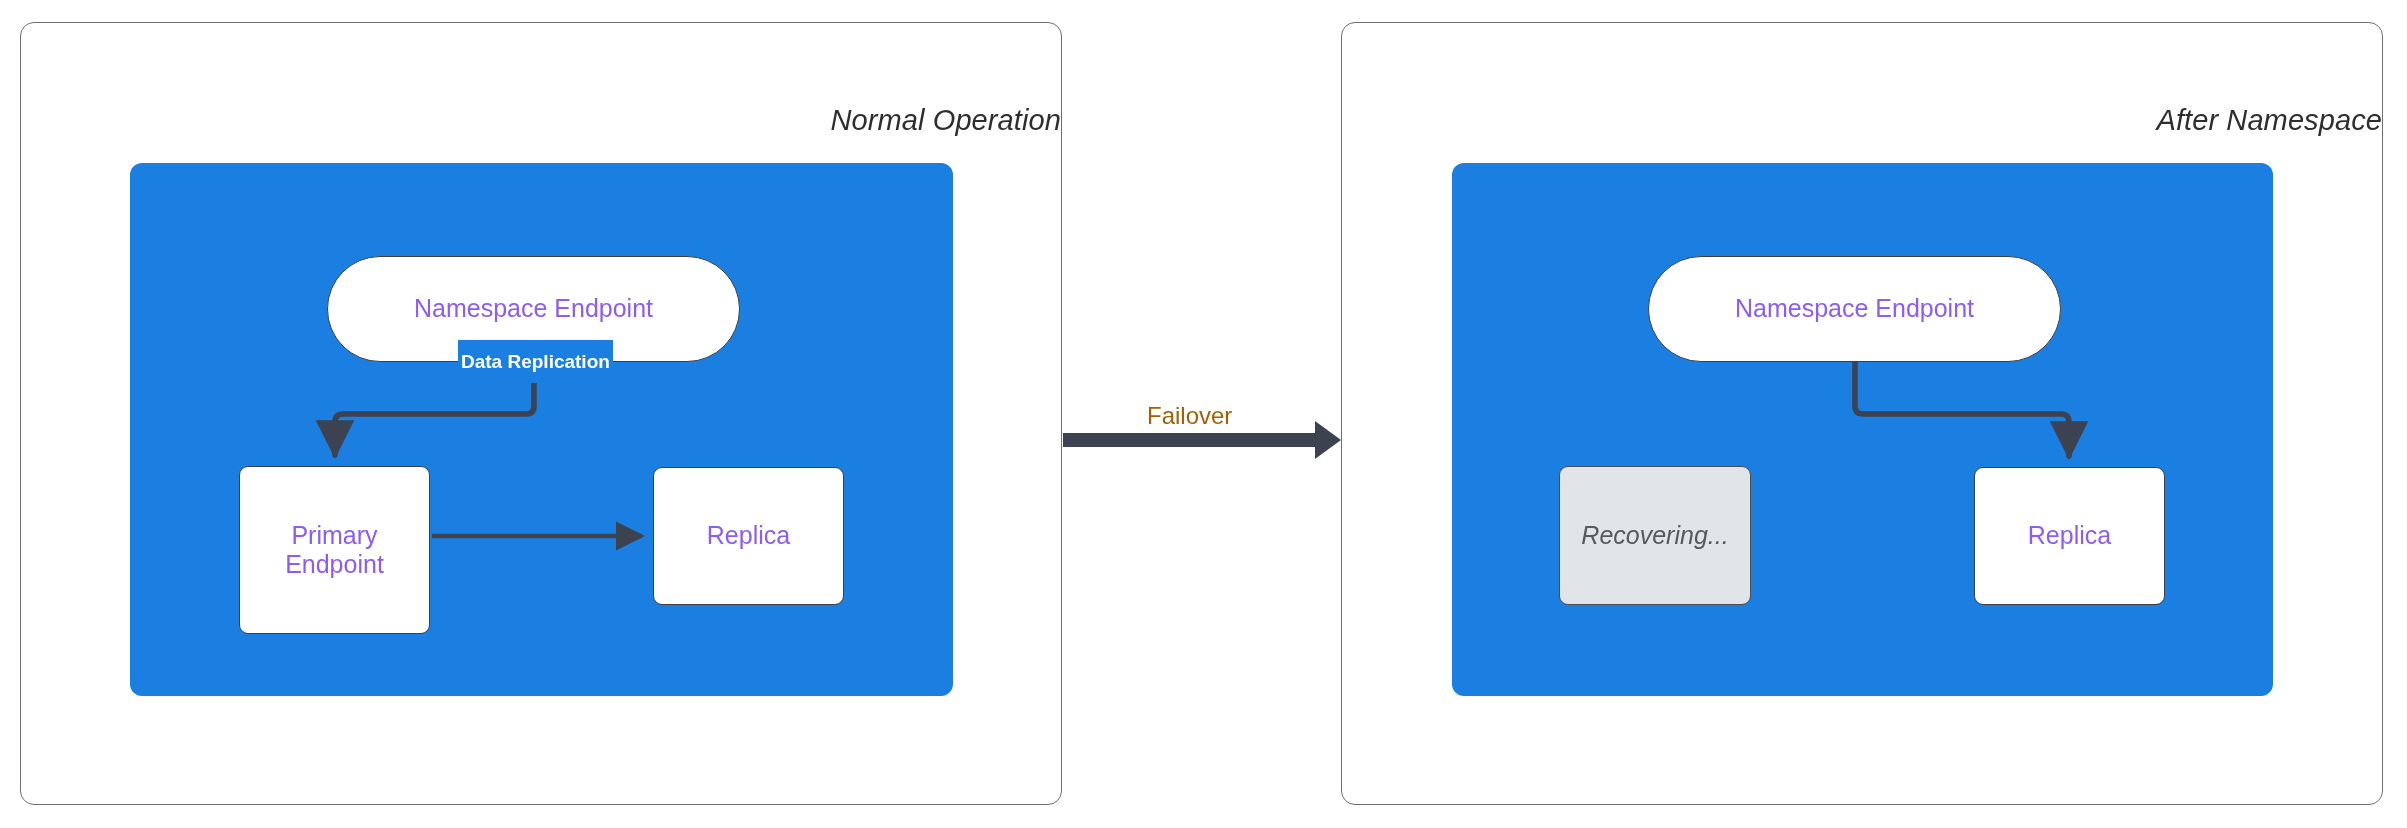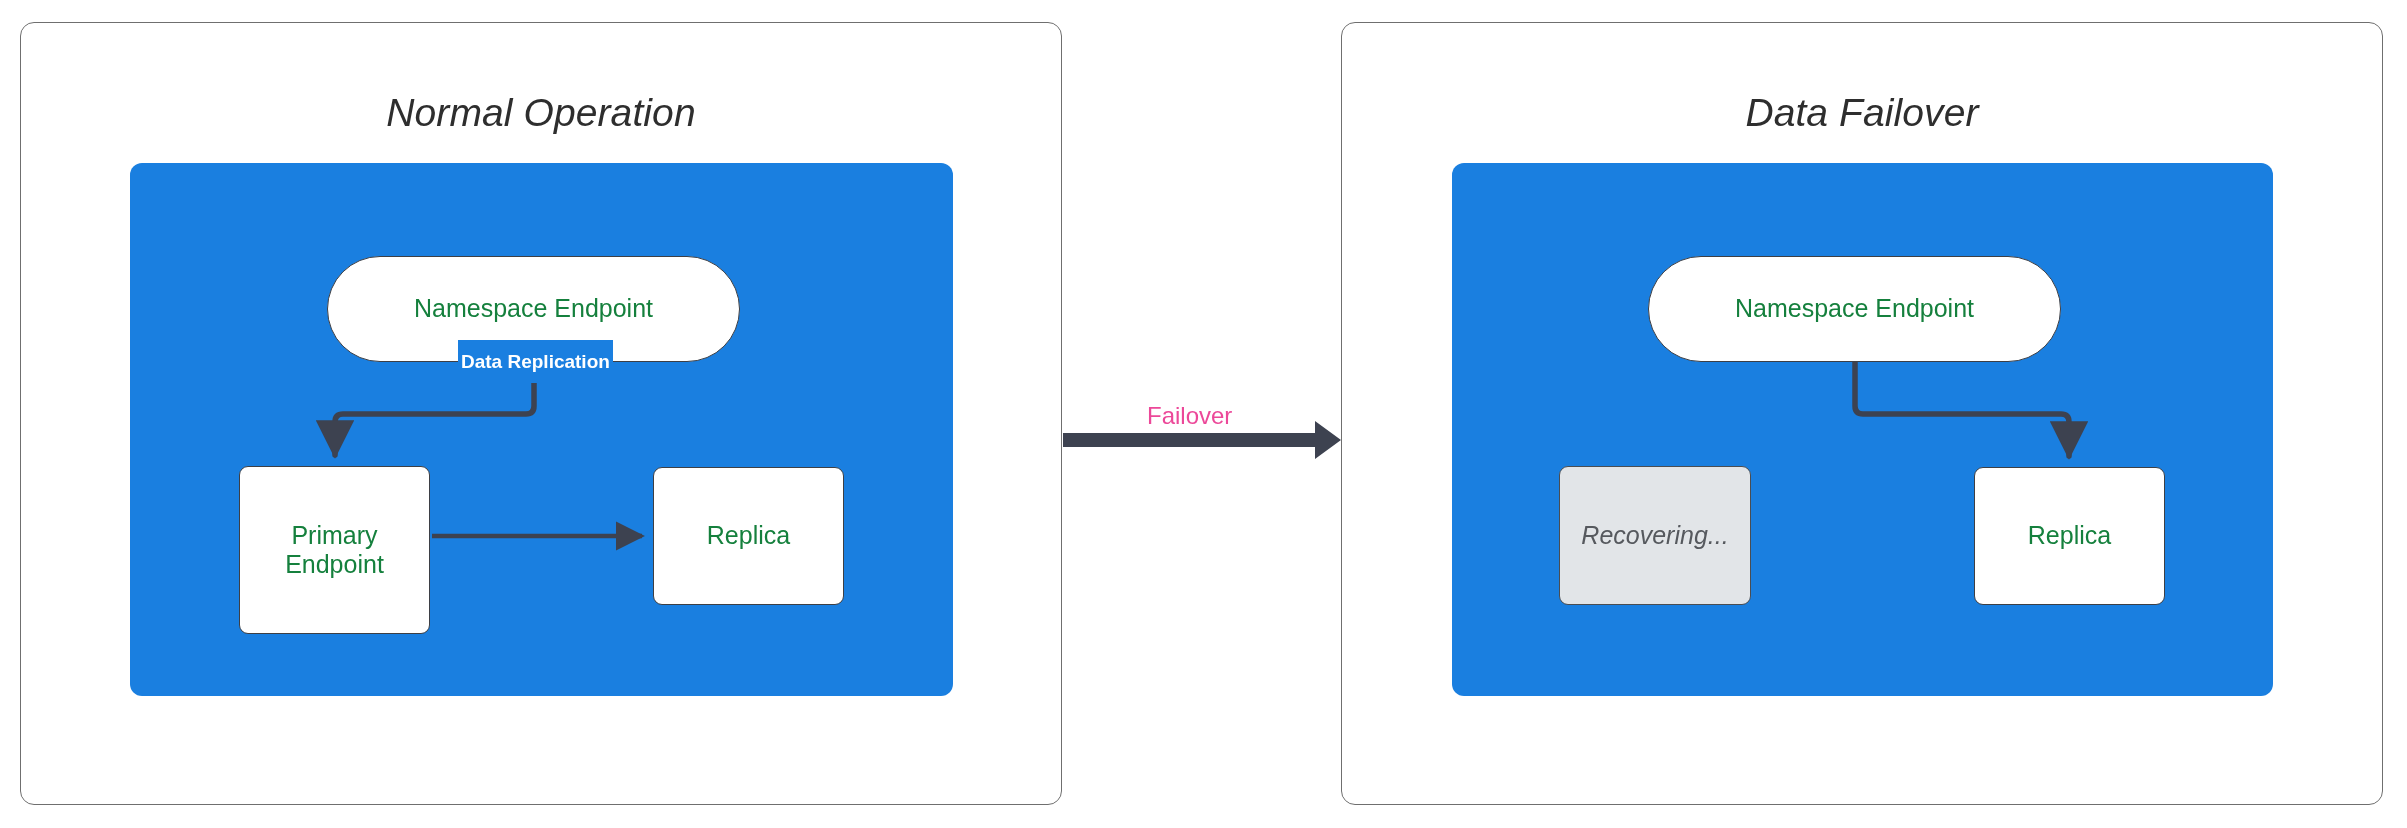--- a/index.html
+++ b/index.html
@@ -18,24 +18,24 @@
     border:1.6px solid #6f6f6f;
     border-radius:14px;
     box-sizing:border-box;
   }
   #panel-left{left:20px;top:22px;width:1042px;height:783px;}
   #panel-right{left:1341px;top:22px;width:1042px;height:783px;}
 
   .panel-title{
     position:absolute;
     left:0;right:0;
-    top:68px;
-    text-align:center;
+    top:81px;
+    text-align:right;
     font-style:italic;
-    font-size:39px;
+    font-size:29px;
     color:#2e2e2e;
     letter-spacing:.1px;
     white-space:nowrap;
   }
 
   
   .blue-region{
     position:absolute;
     background:#1a7fe0;
     border-radius:12px;
@@ -47,21 +47,21 @@
   
   .node{
     position:absolute;
     box-sizing:border-box;
     display:flex;
     align-items:center;
     justify-content:center;
     text-align:center;
     background:#ffffff;
     border:1.9px solid #3d3f45;
-    color:#15803d;
+    color:#8b5cf6;
     font-size:25px;
     line-height:1.18;
     z-index:4;
   }
   .node.pill{border-radius:60px;}
   .node.rect{border-radius:9px;}
   .node.muted{
     background:#e2e5e8;
     border-color:#4a4d52;
     color:#56595e;
@@ -93,38 +93,38 @@
     padding:12px 3px;
     line-height:1;
   }
   #label-replication{left:458px;top:340px;}
 
   
   .failover-label{
     position:absolute;
     z-index:6;
     font-size:24px;
-    color:#ec4899;
+    color:#a16207;
     white-space:nowrap;
   }
   #label-failover{left:1147px;top:402px;}
 </style>
 </head>
 <body>
 
 <div class="canvas">
 
   <div class="panel" id="panel-left">
     <div class="panel-title">Normal Operation</div>
   </div>
 
   <div class="blue-region" id="blue-left"></div>
 
   <div class="panel" id="panel-right">
-    <div class="panel-title">Data Failover</div>
+    <div class="panel-title">After Namespace</div>
   </div>
 
   <div class="blue-region" id="blue-right"></div>
 
   <svg class="wires" viewBox="0 0 2407 828" xmlns="http://www.w3.org/2000/svg">
     <defs>
       <marker id="arrowSm" viewBox="0 0 10 10" refX="9" refY="5" markerWidth="7" markerHeight="7" orient="auto-start-reverse">
         <path d="M 0 0 L 10 5 L 0 10 z" fill="#3d4250"></path>
       </marker>
       <marker id="arrowThin" viewBox="0 0 10 10" refX="9" refY="5" markerWidth="6.5" markerHeight="6.5" orient="auto-start-reverse">

